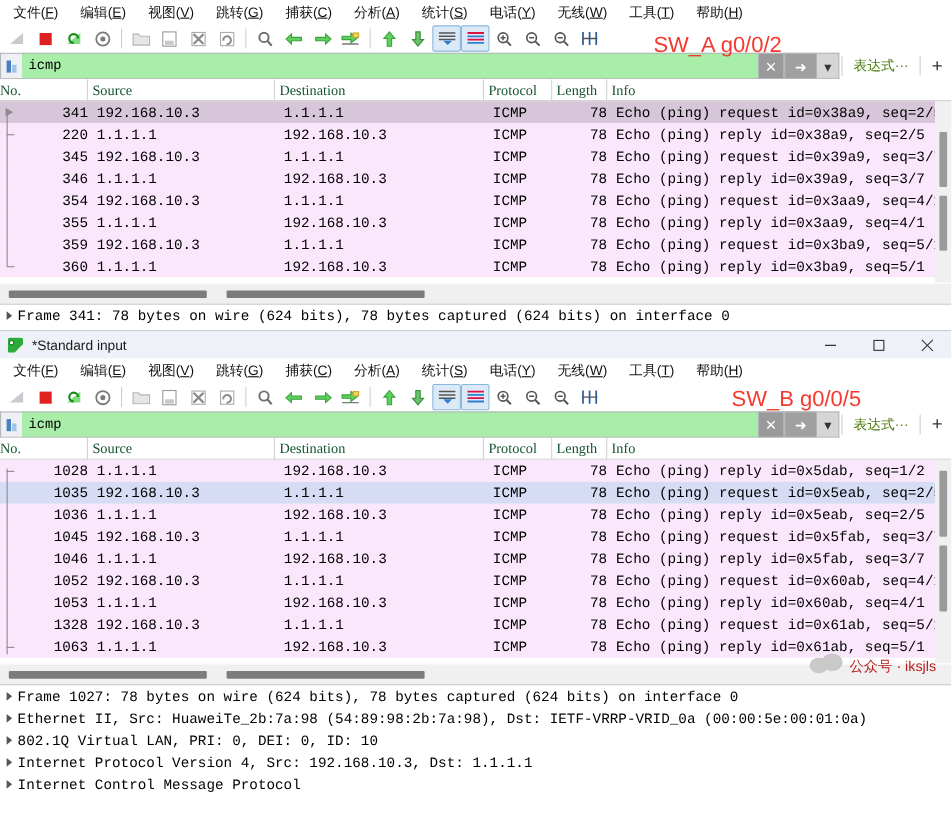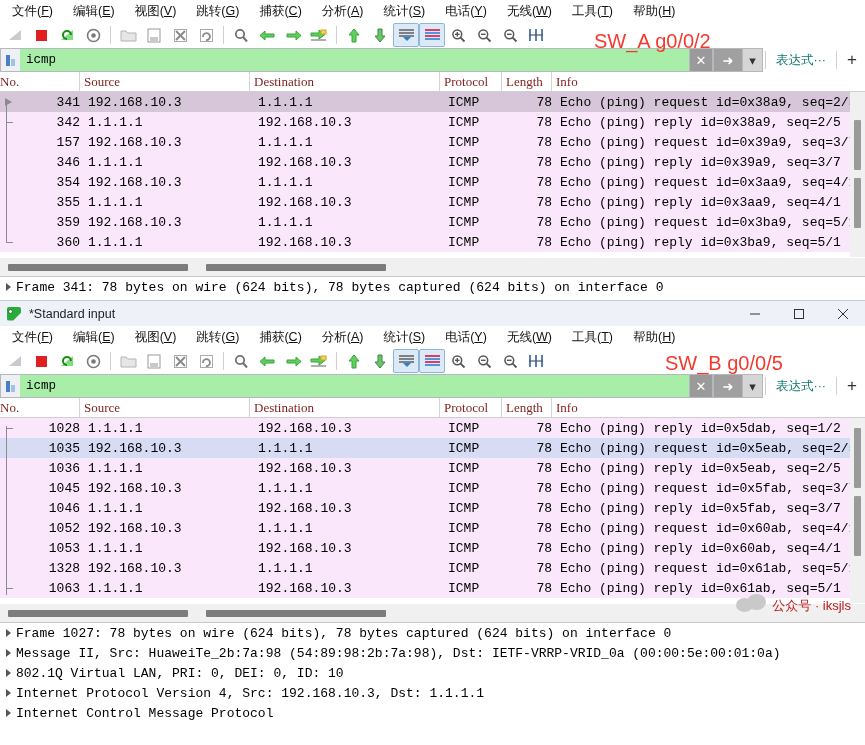--- a/index.html
+++ b/index.html
@@ -73,35 +73,35 @@
     font-family:"Liberation Mono", monospace;font-size:12.5px;color:#000;
     padding-left:6px;overflow:hidden;white-space:nowrap;
   }
   .filt-btn{
     width:24px;background:#9a9a9a;border:1px solid #b5b8bd;box-sizing:border-box;
     display:flex;align-items:center;justify-content:center;color:#fff;font-size:13px;
   }
   .filt-btn.go{background:#a0a0a0;width:30px;}
   .filt-btn.arrow{background:#d6d6d6;width:20px;color:#333;border-left:none;}
   .filt-expr{
-    display:flex;align-items:center;padding:0 8px;font-size:12.5px;color:#0f766e;
+    display:flex;align-items:center;padding:0 8px;font-size:12.5px;color:#4d7c0f;
     white-space:nowrap;
   }
   .filt-sep{width:1px;background:#d0d0d0;margin:3px 2px;}
   .filt-plus{
     width:26px;display:flex;align-items:center;justify-content:center;
     font-size:17px;color:#333;
   }
 
   
   .plist-wrap{position:relative;background:#fff;overflow:hidden;}
   .colhdr{
     height:20px;display:flex;align-items:center;background:#fff;
     border-bottom:1px solid #cfcfcf;font-family:"Liberation Serif", serif;
-    font-size:13px;color:#7f1d1d;box-sizing:border-box;
+    font-size:13px;color:#14532d;box-sizing:border-box;
   }
   .colhdr > div{
     box-sizing:border-box;border-right:1px solid #d3d3d3;height:20px;
     display:flex;align-items:center;padding-left:4px;overflow:hidden;white-space:nowrap;
   }
   .c-no{width:84px;margin-left:-4px;}
   .c-src{width:170px;}
   .c-dst{width:190px;}
   .c-proto{width:62px;text-align:center;}
   .c-len{width:50px;}
@@ -359,29 +359,29 @@
       <div id="rows1">
           <div class="prow sel">
             <div class="f-no">341</div>
             <div class="f-src">192.168.10.3</div>
             <div class="f-dst">1.1.1.1</div>
             <div class="f-proto">ICMP</div>
             <div class="f-len">78</div>
             <div class="f-info">Echo (ping) request  id=0x38a9, seq=2/5</div>
           </div>
           <div class="prow">
-            <div class="f-no">342</div>
+            <div class="f-no">220</div>
             <div class="f-src">1.1.1.1</div>
             <div class="f-dst">192.168.10.3</div>
             <div class="f-proto">ICMP</div>
             <div class="f-len">78</div>
             <div class="f-info">Echo (ping) reply    id=0x38a9, seq=2/5</div>
           </div>
           <div class="prow">
-            <div class="f-no">157</div>
+            <div class="f-no">345</div>
             <div class="f-src">192.168.10.3</div>
             <div class="f-dst">1.1.1.1</div>
             <div class="f-proto">ICMP</div>
             <div class="f-len">78</div>
             <div class="f-info">Echo (ping) request  id=0x39a9, seq=3/7</div>
           </div>
           <div class="prow">
             <div class="f-no">346</div>
             <div class="f-src">1.1.1.1</div>
             <div class="f-dst">192.168.10.3</div>
@@ -746,21 +746,21 @@
       </div>
     </div>
 
     <div class="detail" style="height:105px;" id="detail2">
         <div class="drow">
           <span class="dcaret"></span>
           <span>Frame 1027: 78 bytes on wire (624 bits), 78 bytes captured (624 bits) on interface 0</span>
         </div>
         <div class="drow">
           <span class="dcaret"></span>
-          <span>Message II, Src: HuaweiTe_2b:7a:98 (54:89:98:2b:7a:98), Dst: IETF-VRRP-VRID_0a (00:00:5e:00:01:0a)</span>
+          <span>Ethernet II, Src: HuaweiTe_2b:7a:98 (54:89:98:2b:7a:98), Dst: IETF-VRRP-VRID_0a (00:00:5e:00:01:0a)</span>
         </div>
         <div class="drow">
           <span class="dcaret"></span>
           <span>802.1Q Virtual LAN, PRI: 0, DEI: 0, ID: 10</span>
         </div>
         <div class="drow">
           <span class="dcaret"></span>
           <span>Internet Protocol Version 4, Src: 192.168.10.3, Dst: 1.1.1.1</span>
         </div>
         <div class="drow">

